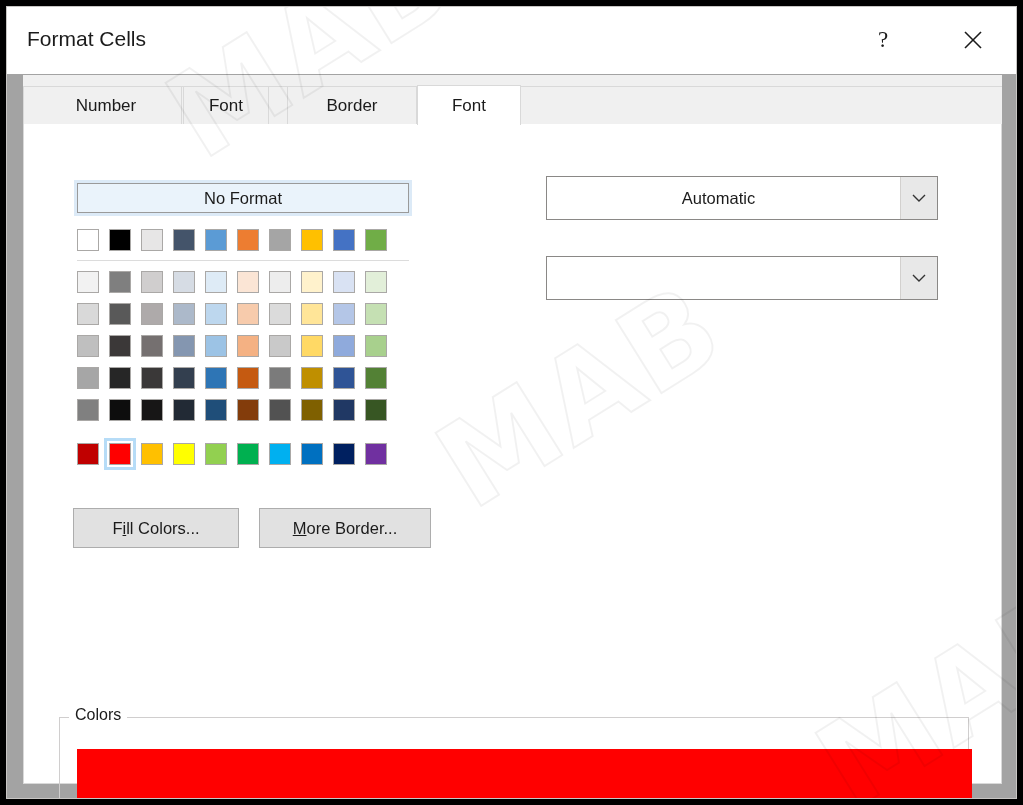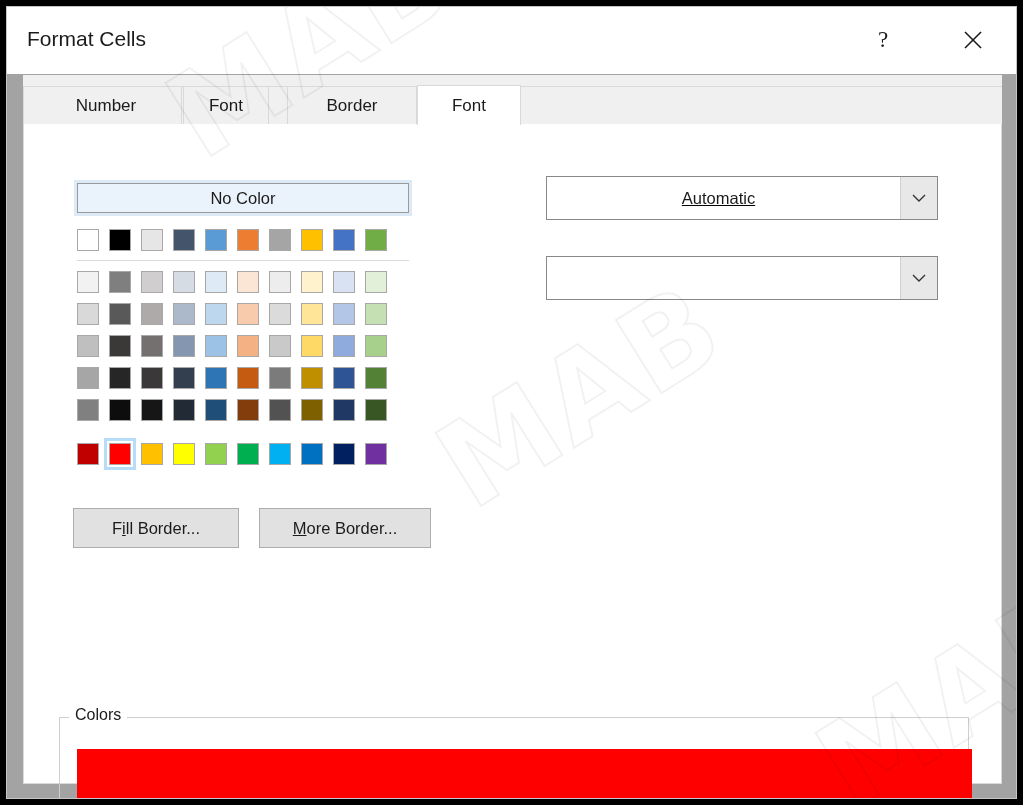--- a/index.html
+++ b/index.html
@@ -247,21 +247,21 @@
   }
   .combo-arrow {
     width: 36px;
     background: #e8e8e8;
     border-left: 1px solid #d2d0ce;
     display: flex;
     align-items: center;
     justify-content: center;
     color: #333;
   }
-  #cmb-pattern-color { left: 539px; top: 169px; width: 392px; text-decoration: underline; }
+  #cmb-pattern-color { left: 539px; top: 169px; width: 392px; }
   #cmb-pattern-style { left: 539px; top: 249px; width: 392px; }
 
   
   .groupbox {
     position: absolute;
     left: 52px;
     top: 710px;
     width: 910px;
     height: 110px;
     border: 1px solid #d0cece;
@@ -324,21 +324,21 @@
         <div class="tab active" style="left: 410px; width: 104px;">
           <span>Font</span>
         </div>
       </div>
 
     <div class="panel"></div>
 
     <div class="flabel" style="left:62px; top:143px;"><span>Background </span><u>C</u><span>olor:</span></div>
 
     <div class="nocolor">
-      <span>No Color</span>
+      <span>No Format</span>
     </div>
 
     <div class="palette">
       <div class="swatch-row" id="theme-row">
           <div class="swatch-wrap">
             <div class="swatch" style="background: rgb(255, 255, 255);"></div>
           </div>
           <div class="swatch-wrap">
             <div class="swatch" style="background: rgb(0, 0, 0);"></div>
           </div>
@@ -561,21 +561,21 @@
           </div>
           <div class="swatch-wrap">
             <div class="swatch" style="background: rgb(112, 48, 160);"></div>
           </div>
         </div>
     </div>
 
     <div class="actbtn" id="btn-fill-effects">
         <span>F</span>
         <u>i</u>
-        <span>ll Border...</span>
+        <span>ll Colors...</span>
       </div>
     <div class="actbtn" id="btn-more-colors">
         <span></span>
         <u>M</u>
         <span>ore Border...</span>
       </div>
 
     <div class="flabel" style="left:539px; top:143px;"><span>P</span><u>a</u><span>ttern Color:</span></div>
     <div class="combo" id="cmb-pattern-color">
       <div class="combo-value">Automatic</div>

